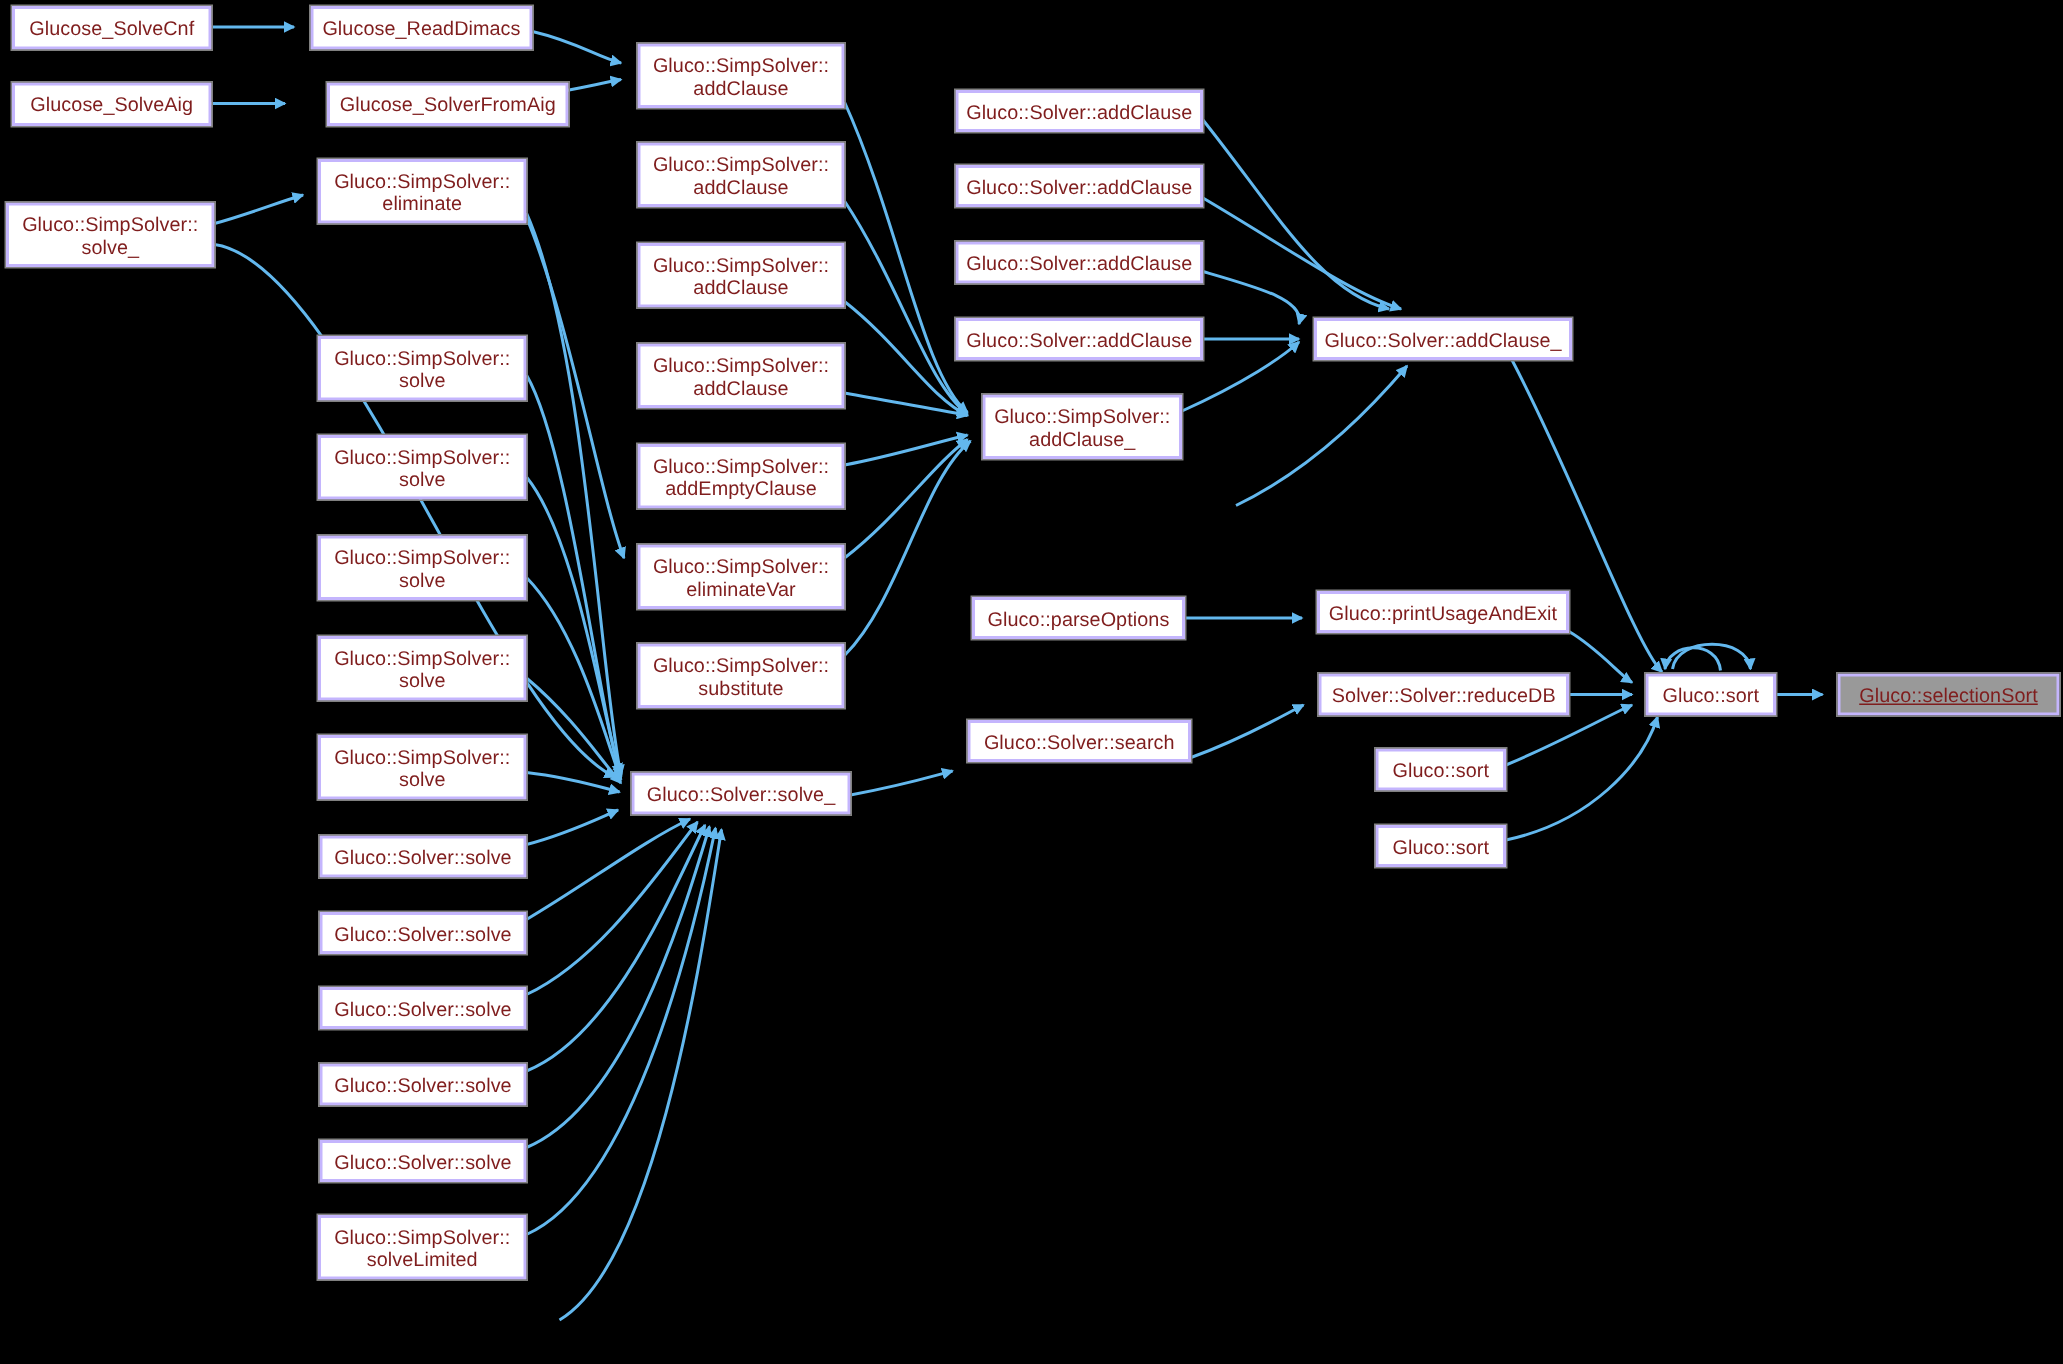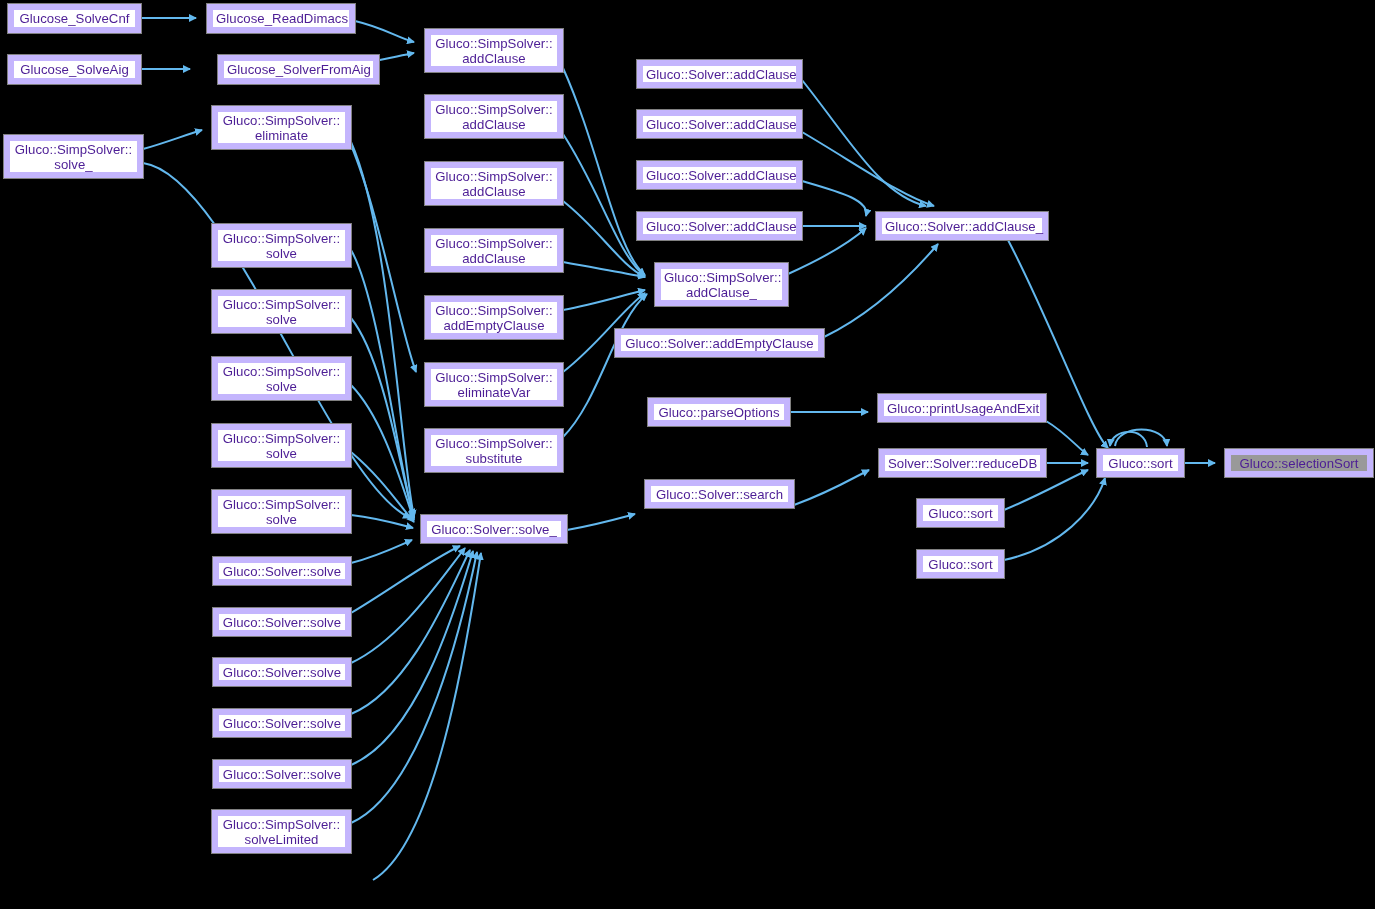--- a/index.html
+++ b/index.html
@@ -21,23 +21,23 @@
     left: 0;
     top: 0;
     width: 1375px;
     height: 909px;
     pointer-events: none;
   }
   .node {
     position: absolute;
     box-sizing: border-box;
     background: #ffffff;
-    border: 6px solid #c4b5fd;
+    border: 2px solid #c4b5fd;
     outline: 1px solid #808080;
-    color: #4c1d95;
+    color: #7f1d1d;
     font-size: 13.2px;
     line-height: 15px;
     text-align: center;
     display: flex;
     align-items: center;
     justify-content: center;
     white-space: pre-line;
     letter-spacing: 0.05px;
     z-index: 5;
   }
@@ -145,23 +145,22 @@
     <div class="node" style="left: 213px; top: 760px; width: 138px; height: 28px;"><span class="node-label">Gluco::Solver::solve</span></div>
     <div class="node" style="left: 212px; top: 810px; width: 139px; height: 43px;"><span class="node-label">Gluco::SimpSolver::
 solveLimited</span></div>
     <div class="node" style="left: 421px; top: 515px; width: 146px; height: 28px;"><span class="node-label">Gluco::Solver::solve_</span></div>
     <div class="node" style="left: 655px; top: 263px; width: 133px; height: 43px;"><span class="node-label">Gluco::SimpSolver::
 addClause_</span></div>
     <div class="node" style="left: 637px; top: 60px; width: 165px; height: 28px;"><span class="node-label">Gluco::Solver::addClause</span></div>
     <div class="node" style="left: 637px; top: 110px; width: 165px; height: 28px;"><span class="node-label">Gluco::Solver::addClause</span></div>
     <div class="node" style="left: 637px; top: 161px; width: 165px; height: 28px;"><span class="node-label">Gluco::Solver::addClause</span></div>
     <div class="node" style="left: 637px; top: 212px; width: 165px; height: 28px;"><span class="node-label">Gluco::Solver::addClause</span></div>
-    <div class="node" style="left: 615px; top: 329px; width: 209px; height: 28px;"><span class="node-label">Gluco::Solver::addEmptyClause</span></div>
     <div class="node" style="left: 876px; top: 212px; width: 172px; height: 28px;"><span class="node-label">Gluco::Solver::addClause_</span></div>
     <div class="node" style="left: 648px; top: 398px; width: 142px; height: 28px;"><span class="node-label">Gluco::parseOptions</span></div>
     <div class="node" style="left: 878px; top: 394px; width: 168px; height: 28px;"><span class="node-label">Gluco::printUsageAndExit</span></div>
     <div class="node" style="left: 645px; top: 480px; width: 149px; height: 28px;"><span class="node-label">Gluco::Solver::search</span></div>
     <div class="node" style="left: 879px; top: 449px; width: 167px; height: 28px;"><span class="node-label">Solver::Solver::reduceDB</span></div>
     <div class="node" style="left: 1097px; top: 449px; width: 87px; height: 28px;"><span class="node-label">Gluco::sort</span></div>
     <div class="node" style="left: 917px; top: 499px; width: 87px; height: 28px;"><span class="node-label">Gluco::sort</span></div>
     <div class="node" style="left: 917px; top: 550px; width: 87px; height: 28px;"><span class="node-label">Gluco::sort</span></div>
-    <div class="node highlight" style="left: 1225px; top: 449px; width: 148px; height: 28px;"><span class="node-label">Gluco::selectionSort</span></div>
+    <div class="node highlight" style="left: 1225px; top: 449px; width: 148px; height: 28px; text-decoration: underline;"><span class="node-label">Gluco::selectionSort</span></div>
   </div>
 
 </body></html>

